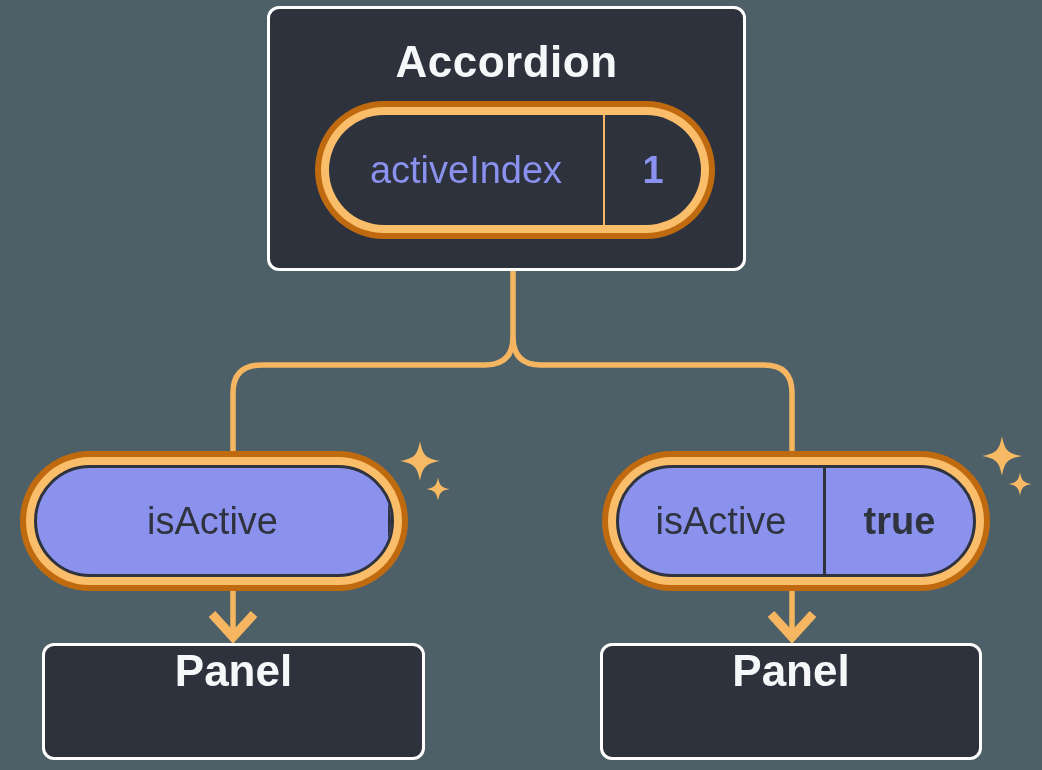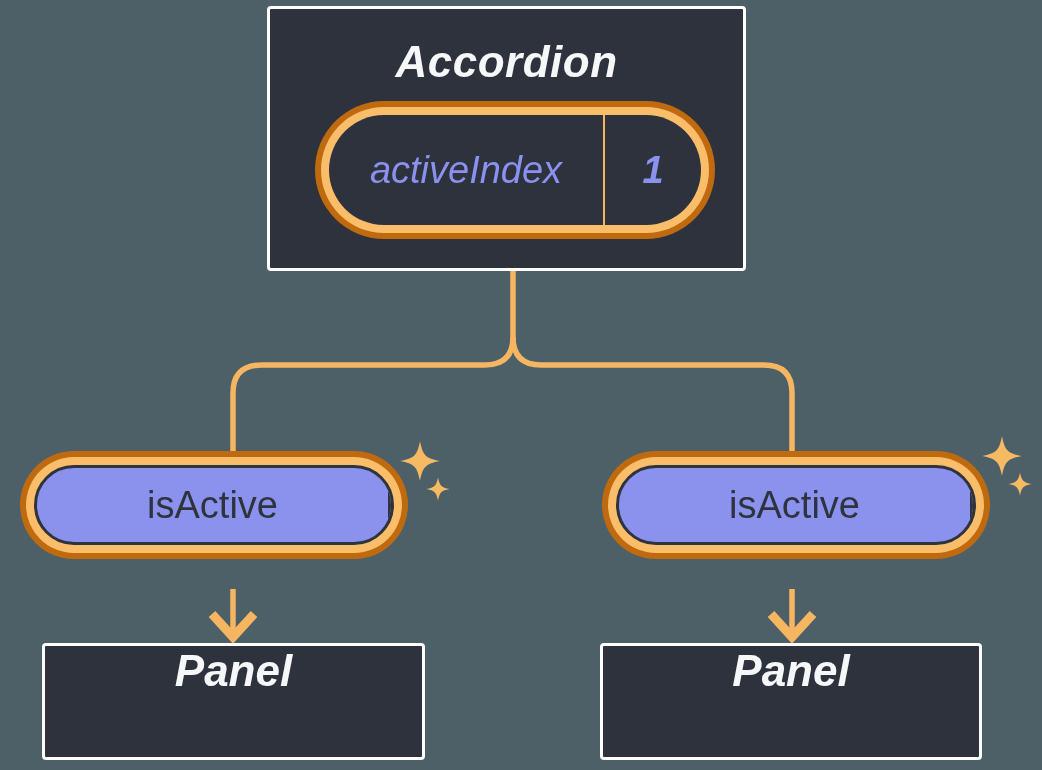--- a/index.html
+++ b/index.html
@@ -26,23 +26,22 @@
   .connectors{position:absolute;left:0;top:0;width:1042px;height:770px;}
   .tree{fill:none;stroke:var(--connector);stroke-width:5.5;}
   .arrow-stem{fill:none;stroke:var(--connector);stroke-width:5.5;}
   .arrow-head{fill:none;stroke:var(--connector);stroke-width:9;stroke-linecap:butt;stroke-linejoin:miter;}
   .sparkle{fill:var(--sparkle);stroke:none;}
 
   .card{
     position:absolute;
     background:var(--card_fill);
     border:3px solid var(--card_border);
-    border-radius:4px;
+    border-radius:12px;
     box-sizing:border-box;
-    font-style:italic;
   }
   .accordion-card{left:267px;top:6px;width:479px;height:265px;}
   .card-title{
     position:absolute;left:0;right:0;top:28px;
     text-align:center;
     font-size:44px;font-weight:600;
     color:var(--card_text);
     letter-spacing:0.5px;
   }
   .panel-card{
@@ -72,21 +71,21 @@
     display:flex;align-items:stretch;
     overflow:hidden;
   }
   .state-pill{left:312px;top:98px;width:400px;height:138px;}
   .state-pill .pill-core{background:var(--card_fill);justify-content:flex-end;}
   .cell{display:flex;align-items:center;justify-content:center;}
   .state-label{flex:1;color:var(--purple_text);font-size:38px;}
   .state-divider{width:2px;background:var(--connector);}
   .state-value{width:96px;color:var(--purple_text);font-size:38px;font-weight:700;}
 
-  .prop-pill{top:451px;width:388px;height:108px;}
+  .prop-pill{top:451px;width:388px;height:140px;}
   .prop-pill-left{left:20px;}
   .prop-pill-right{left:602px;}
   .prop-pill .pill-core{
     background:var(--purple_fill);
     border:3px solid var(--dark_text);
   }
   .prop-label{flex:1;color:var(--dark_text);font-size:38px;}
   .prop-divider{width:3px;background:var(--dark_text);}
   .prop-value{width:147px;color:var(--dark_text);font-size:38px;font-weight:700;}
 </style>
@@ -152,20 +151,21 @@
       </div>
     </div>
   </div>
 
   <div class="pill prop-pill prop-pill-right">
     <div class="ring-outer">
       <div class="ring-inner">
         <div class="pill-core">
           <div class="cell prop-label">isActive</div>
           <div class="prop-divider"></div>
+          <div class="cell prop-value">true</div>
         </div>
       </div>
     </div>
   </div>
 
   <div class="card panel-card panel-left">
     <span>Panel</span>
   </div>
   <div class="card panel-card panel-right">
     <span>Panel</span>

